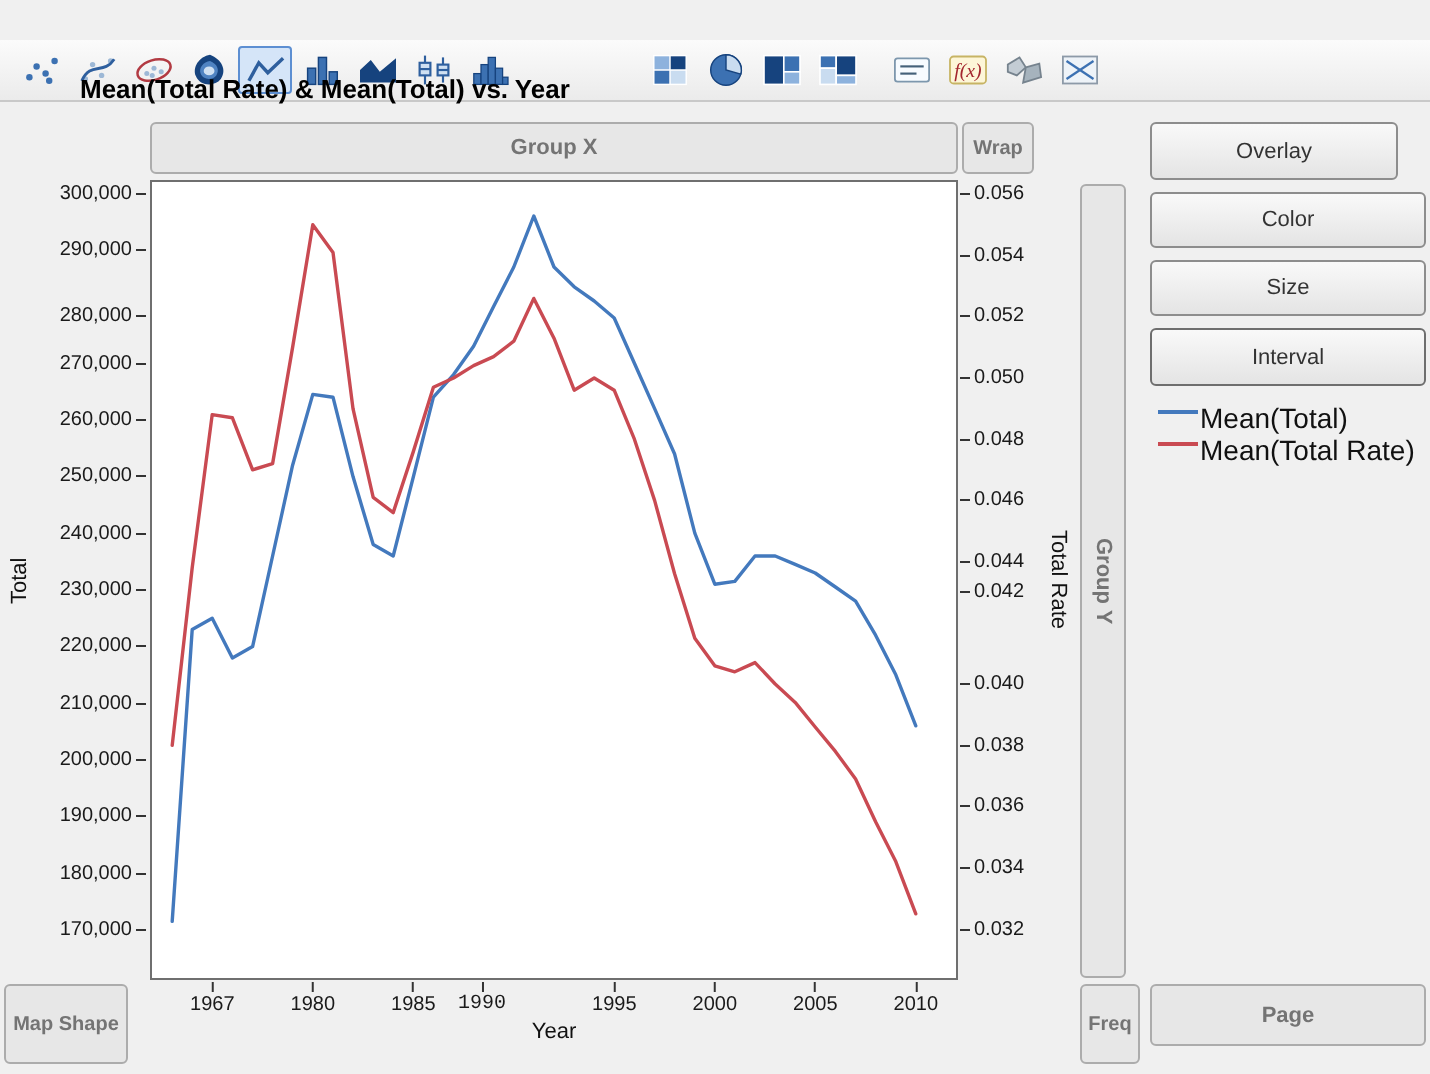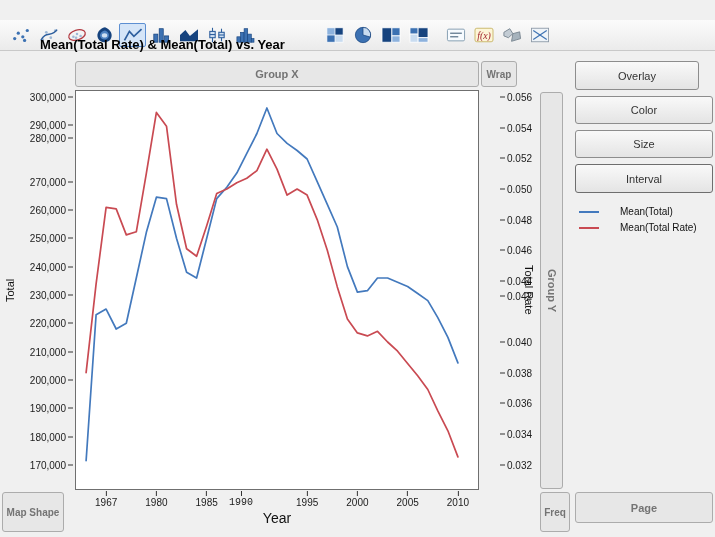--- a/index.html
+++ b/index.html
@@ -46,40 +46,40 @@
         border:1px solid #6f6f6f;box-sizing:border-box;}
   .plot svg{position:absolute;left:0;top:0;}
 
   
   .yaxis{position:absolute;top:90px;height:400px;}
   .yaxis-left{left:16px;width:57px;}
   .yaxis-right{left:480px;width:40px;}
   .ytick{position:absolute;display:flex;align-items:center;gap:2px;
          transform:translateY(-50%);font-size:10px;color:#1a1a1a;white-space:nowrap;}
   .yaxis-left .ytick{right:0;}
-  .yaxis-right .ytick{left:0;padding-left:20px;}
+  .yaxis-right .ytick{left:0;}
   .ytick i{width:5px;height:1px;background:#333;display:block;}
   .xaxis{position:absolute;left:75px;top:491px;width:404px;height:18px;}
   .xtick{position:absolute;top:0;display:flex;flex-direction:column;align-items:center;
          transform:translateX(-50%);font-size:10px;color:#1a1a1a;}
   .xtick i{width:1px;height:5px;background:#333;display:block;margin-bottom:1px;}
 
   .ylab-left{position:absolute;left:3px;top:90px;width:14px;height:400px;
              display:flex;align-items:center;justify-content:center;
              writing-mode:vertical-rl;transform:rotate(180deg);font-size:11px;color:#111;}
   .ylab-right{position:absolute;left:522px;top:90px;width:14px;height:400px;
               display:flex;align-items:center;justify-content:center;
               writing-mode:vertical-rl;font-size:11px;color:#111;}
   .xlab{position:absolute;left:75px;top:510px;width:404px;text-align:center;
-        font-size:14px;color:#111;}
+        font-size:11px;color:#111;}
 
   
   .legend{position:absolute;left:578px;top:201px;}
-  .legend-item{display:flex;align-items:flex-end;gap:20px;height:16px;
-               font-size:10px;color:#111;}
+  .legend-item{display:flex;align-items:flex-start;gap:0;height:16px;
+               font-size:14px;color:#111;}
 </style>
 </head>
 <body>
 
 <div class="app">
 
   <div class="toolbar">
     <div class="tools">
         <button class="tool">
           <svg viewBox="0 0 24 20">
@@ -270,21 +270,21 @@
   <div class="ylab-left">Total</div>
   <div class="yaxis yaxis-left">
       <div class="ytick" style="top: 6.66548px;">
         <span>300,000</span>
         <i></i>
       </div>
       <div class="ytick" style="top: 34.9929px;">
         <span>290,000</span>
         <i></i>
       </div>
-      <div class="ytick" style="top: 48px; justify-content: flex-end;">
+      <div class="ytick" style="top: 68px; justify-content: flex-end;">
         <span>280,000</span>
         <i></i>
       </div>
       <div class="ytick" style="top: 91.6477px;">
         <span>270,000</span>
         <i></i>
       </div>
       <div class="ytick" style="top: 119.975px;">
         <span>260,000</span>
         <i></i>

